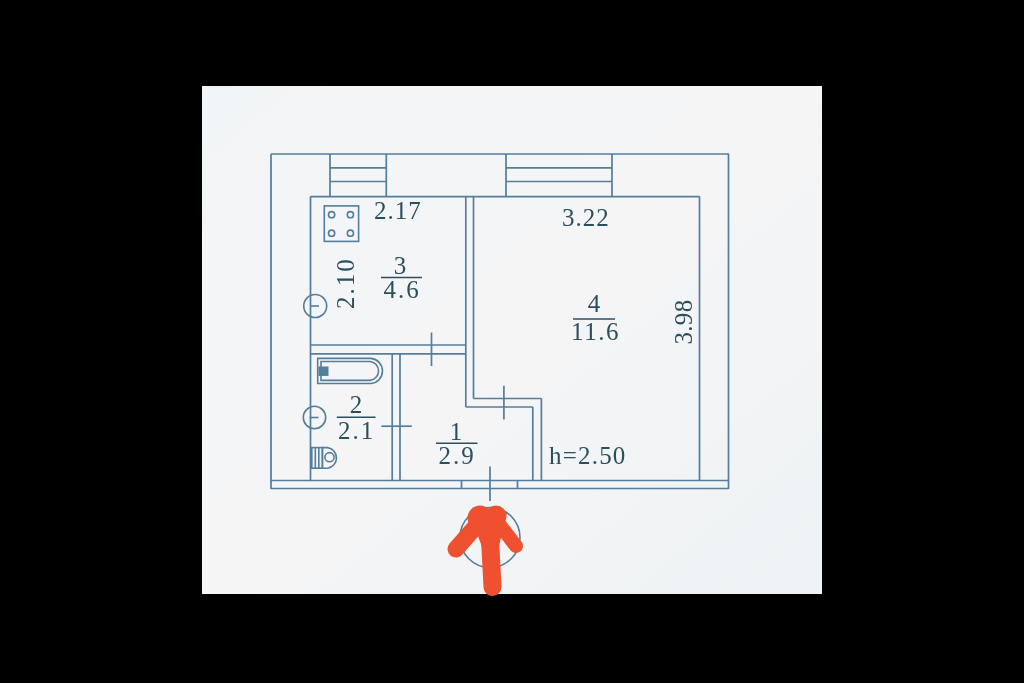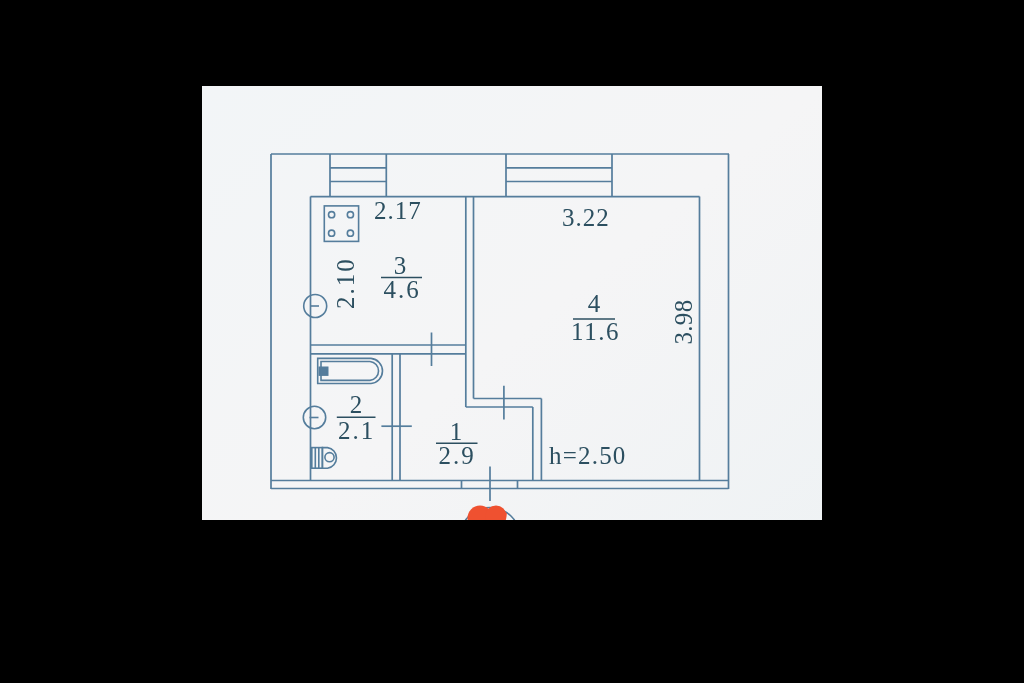--- a/index.html
+++ b/index.html
@@ -1,16 +1,16 @@
 <!DOCTYPE html>
 <html><head>
 <meta charset="utf-8">
 <style>
   html,body{margin:0;padding:0;background:#000;}
-  .stage{position:relative;width:1024px;height:520px;background:#000;overflow:hidden;}
+  .stage{position:relative;width:1024px;height:683px;background:#000;overflow:hidden;}
   svg{position:absolute;left:0;top:0;}
   text{font-family:"Liberation Serif", serif;fill:#2c4f60;}
 </style>
 </head>
 <body>
 
 <div class="stage">
 <svg width="1024" height="683" viewBox="0 0 1024 683">
   <defs>
     <filter id="soft" x="-5%" y="-5%" width="110%" height="110%">

